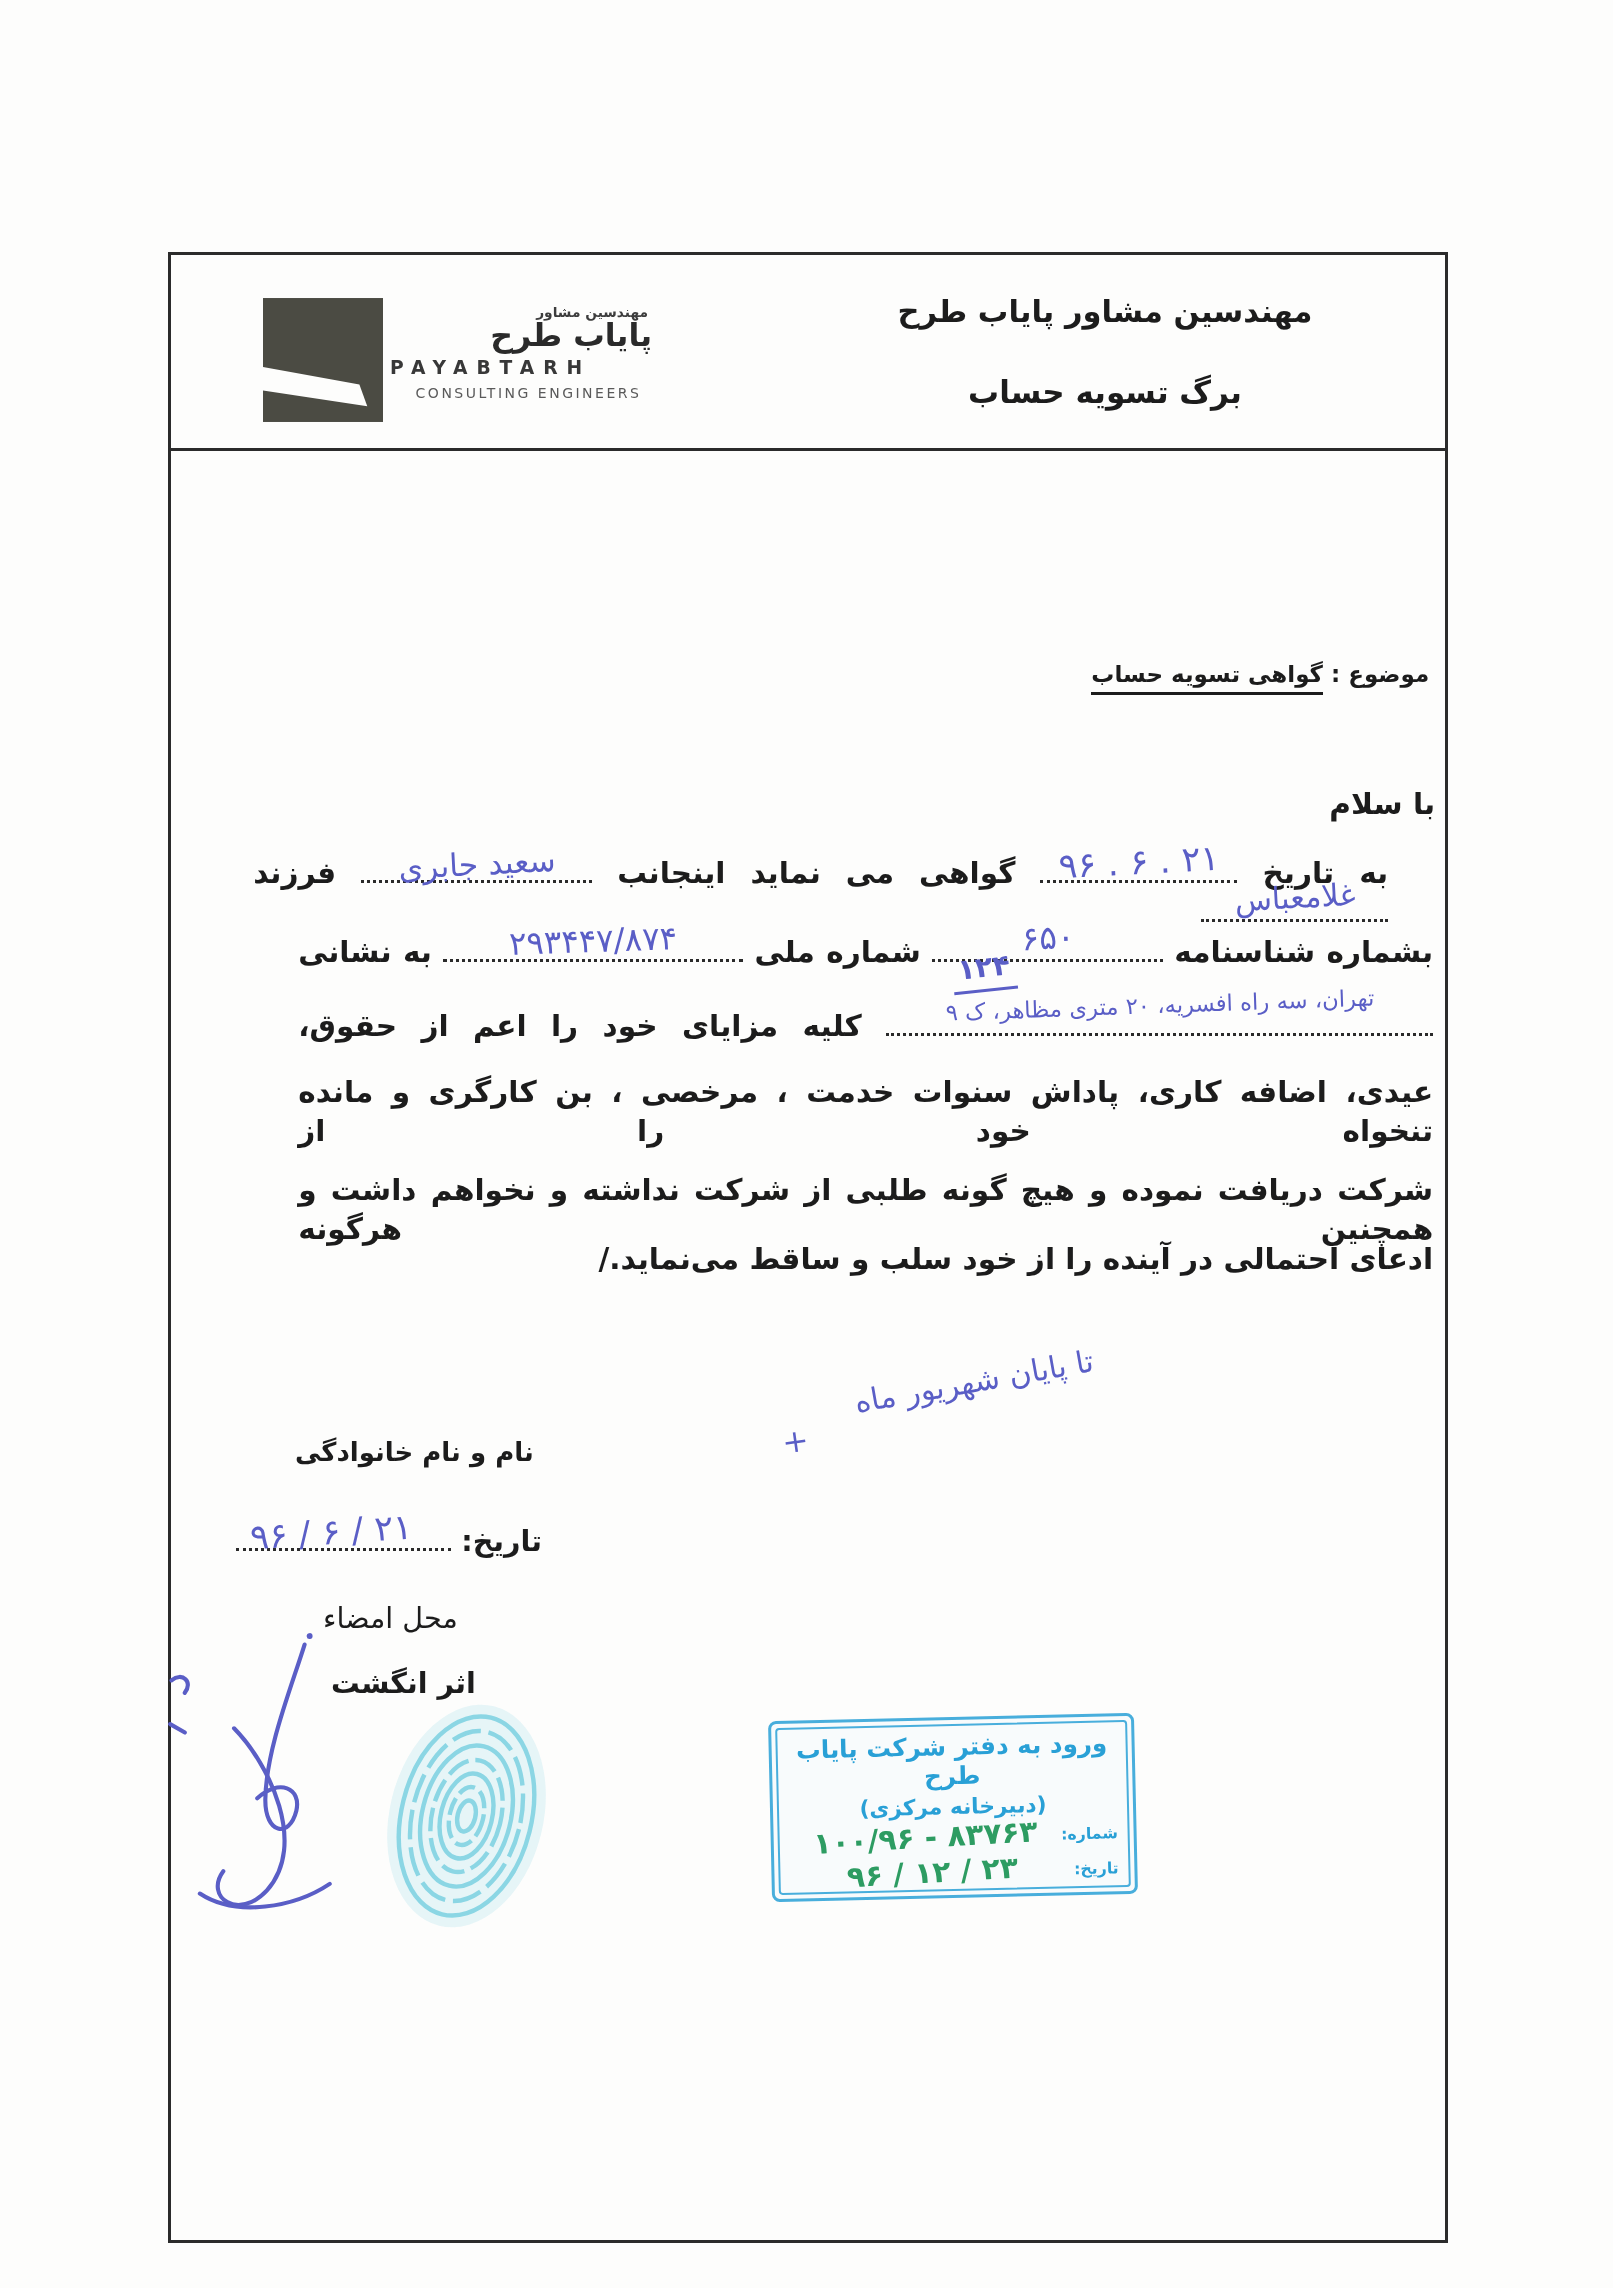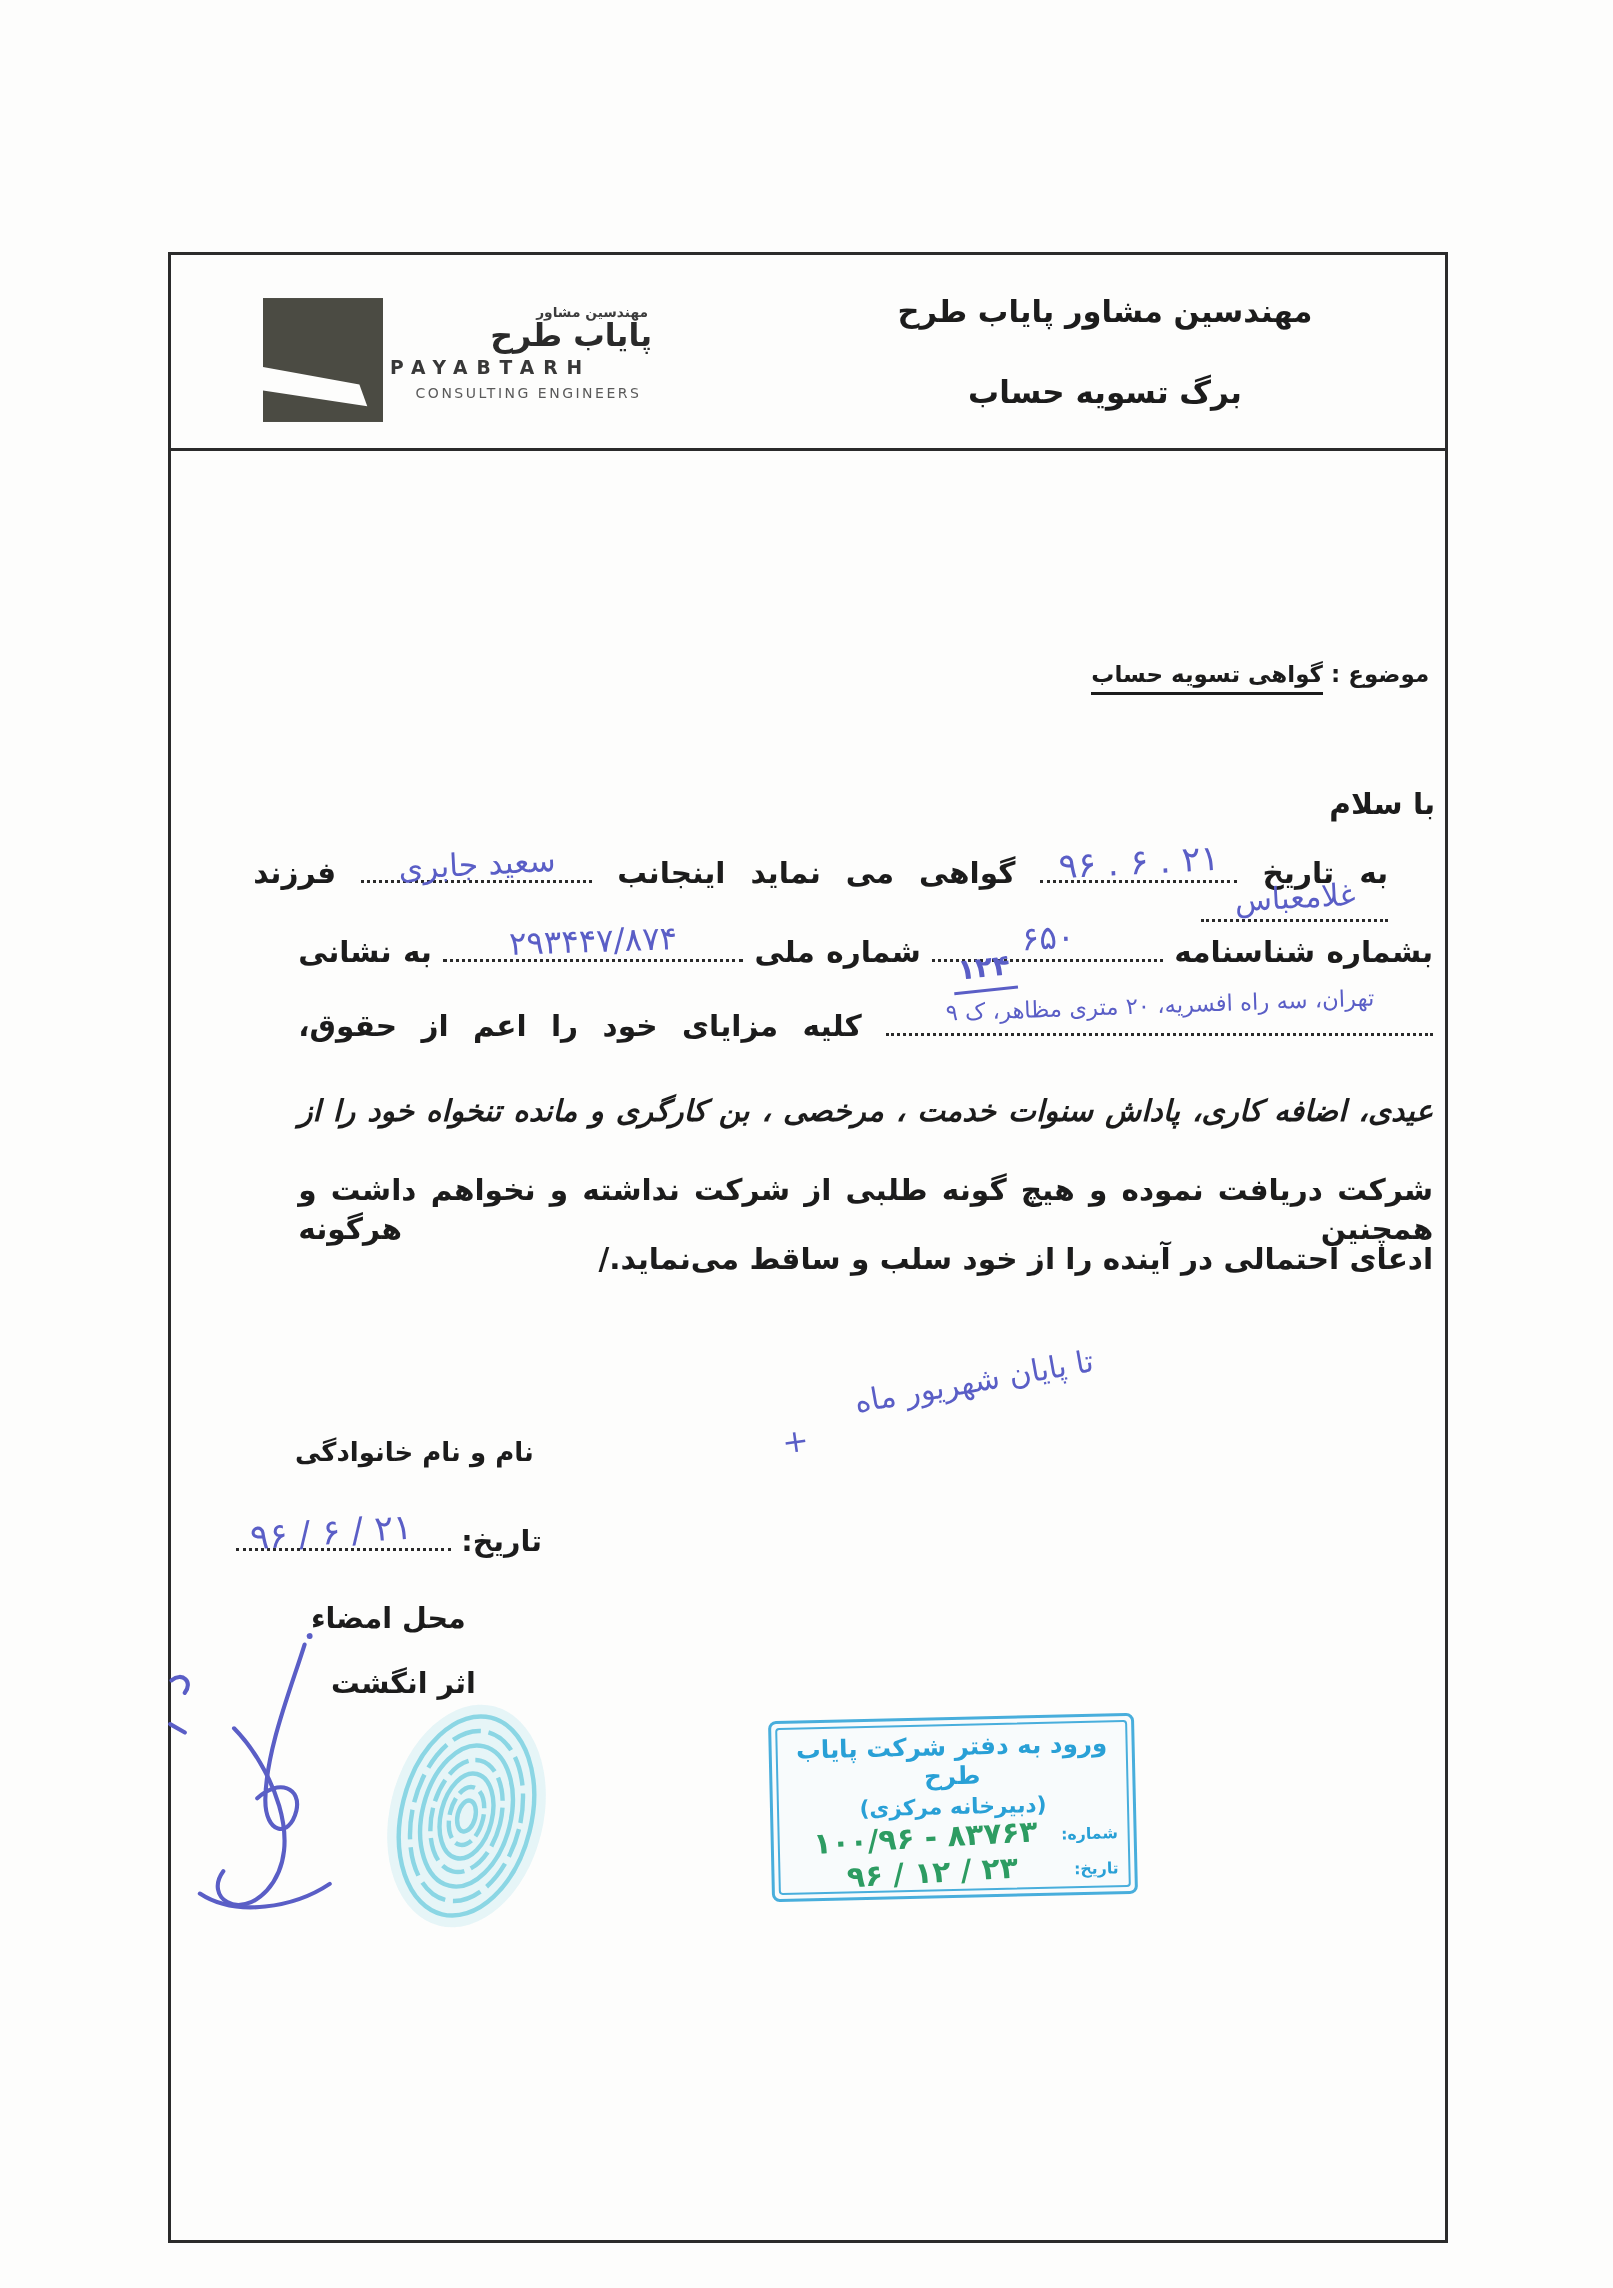--- a/index.html
+++ b/index.html
@@ -56,21 +56,21 @@
   
   .hw-note{
     position:absolute;left:591px;top:1109px;width:424px;direction:rtl;text-align:center;
     color:#5a5ec6;font-size:30.5px;transform:rotate(-10deg);letter-spacing:2px;white-space:nowrap;
   }
   .hw-note-mark{position:absolute;left:611px;top:1168px;color:#5a5ec6;font-size:31.5px;transform:rotate(-8deg);}
   
   .lbl-name{position:absolute;left:124px;top:1182px;font-size:26px;font-weight:700;direction:rtl;}
   .fdate{position:absolute;left:54px;top:1269px;width:317px;direction:rtl;font-size:28.6px;font-weight:700;}
   .hw-fdate{font-size:35px;bottom:-3.9px;left:44%;letter-spacing:4.9px;transform:translateX(-50%) rotate(-4deg);}
-  .lbl-sign{position:absolute;left:140px;top:1346px;font-size:28.6px;font-weight:700;direction:rtl;}
+  .lbl-sign{position:absolute;left:152px;top:1346px;font-size:28.6px;font-weight:400;direction:rtl;}
   .lbl-finger{position:absolute;left:160px;top:1403px;font-size:28.6px;font-weight:700;direction:rtl;margin-top:8px;}
   
   .signature{position:absolute;left:-17.7px;top:1377px;transform:rotate(-6deg);}
   .fingerprint{position:absolute;left:205px;top:1436px;}
   
   .stamp{
     position:absolute;left:599px;top:1462px;width:366px;height:181px;box-sizing:border-box;
     border:3px solid rgba(41,160,214,.85);border-radius:7.9px;padding:3.9px;
     transform:rotate(-1.3deg);background:rgba(235,249,253,.25);
   }
@@ -136,21 +136,21 @@
     </div>
 
     <div class="bline" style="top:752px;">
       <span class="dots" style="width:547px;">
         <span class="hw hw-addr">تهران، سه راه افسریه، ۲۰ متری مظاهر، ک ۹</span>
         <span class="hw-no">۱۲۴</span>
       </span>
       <span>کلیه مزایای خود را اعم از حقوق،</span>
     </div>
 
-    <div class="bline" style="top:837px;font-style:italic;">عیدی، اضافه کاری،  پاداش سنوات خدمت ، مرخصی ، بن کارگری و مانده تنخواه خود را از</div>
+    <div class="bline" style="top:818px;">عیدی، اضافه کاری،  پاداش سنوات خدمت ، مرخصی ، بن کارگری و مانده تنخواه خود را از</div>
     <div class="bline" style="top:916px;">شرکت دریافت نموده و هیچ گونه طلبی از شرکت نداشته و نخواهم داشت و همچنین هرگونه</div>
     <div class="bline noj" style="top:985px;">ادعای احتمالی در آینده را  از خود سلب و ساقط می‌نماید./</div>
 
     <div class="hw-note">تا پایان شهریور ماه</div>
     <div class="hw-note-mark">+</div>
 
     <div class="lbl-name">نام و نام خانوادگی</div>
 
     <div class="fdate">
       <span>تاریخ:</span>

